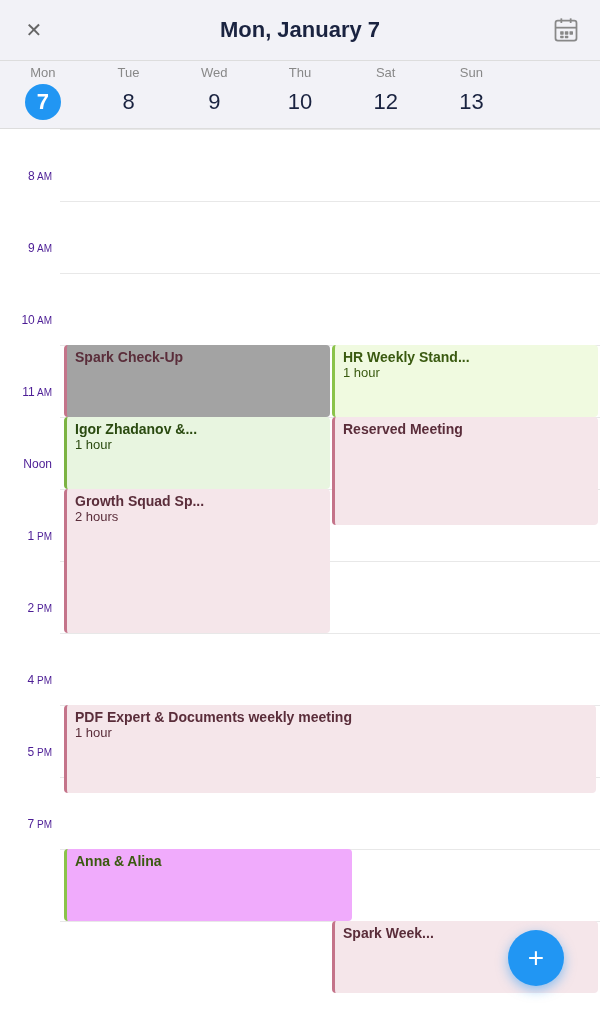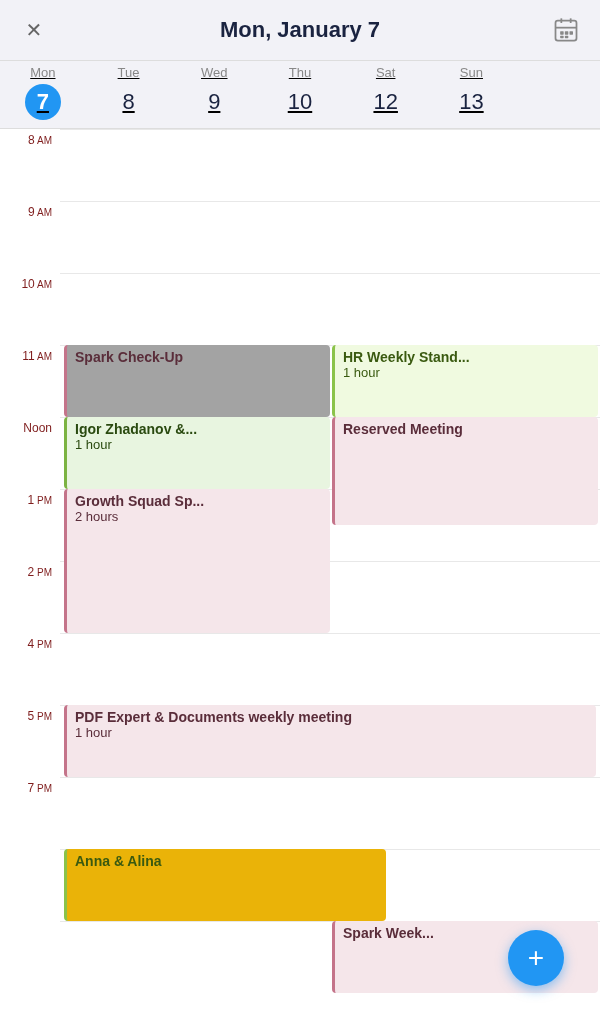--- a/index.html
+++ b/index.html
@@ -50,21 +50,20 @@
       grid-template-columns: repeat(7, 1fr);
       background: #f2f2f7;
       border-bottom: 1px solid #ddd;
       padding: 4px 0 8px 0;
     }
     .week-day {
       display: flex;
       flex-direction: column;
       align-items: center;
       gap: 4px;
-      text-decoration: underline;
     }
     .week-day-label {
       font-size: 13px;
       color: #888;
       font-weight: 500;
     }
     .week-day-num {
       font-size: 22px;
       font-weight: 400;
       color: #1a2340;
@@ -97,22 +96,23 @@
     .time-slot {
       height: 72px;
       display: flex;
       align-items: flex-start;
       padding-top: 4px;
       padding-right: 8px;
       justify-content: flex-end;
     }
     .time-label {
       font-size: 12px;
-      color: #7f1d1d;
+      color: #4c1d95;
       white-space: nowrap;
+      margin-top: 36px;
     }
     .time-label .am-pm {
       font-size: 10px;
     }
     .hour-line {
       position: absolute;
       left: 0;
       right: 0;
       border-top: 1px solid #e8e8e8;
     }
@@ -270,25 +270,25 @@
           <div class="event-title">Igor Zhadanov &amp;...</div>
           <div class="event-duration">1 hour</div>
         </div>
         <div class="event-block" style="top: 288px; height: 108px; background: rgb(245, 230, 234); border-left: 3px solid rgb(196, 116, 138); color: rgb(90, 45, 58); left: 272px; width: 266px;">
           <div class="event-title">Reserved Meeting</div>
         </div>
         <div class="event-block" style="top: 360px; height: 144px; background: rgb(245, 230, 234); border-left: 3px solid rgb(196, 116, 138); color: rgb(90, 45, 58); left: 4px; width: 266px;">
           <div class="event-title">Growth Squad Sp...</div>
           <div class="event-duration">2 hours</div>
         </div>
-        <div class="event-block" style="top: 576px; height: 72px; background: rgb(245, 230, 234); border-left: 3px solid rgb(196, 116, 138); color: rgb(90, 45, 58); left: 4px; width: 532px;">
+        <div class="event-block" style="top: 576px; height: 88px; background: rgb(245, 230, 234); border-left: 3px solid rgb(196, 116, 138); color: rgb(90, 45, 58); left: 4px; width: 532px;">
           <div class="event-title">PDF Expert &amp; Documents weekly meeting</div>
           <div class="event-duration">1 hour</div>
         </div>
-        <div class="event-block" style="top: 720px; height: 72px; background: #eab308; border-left: 3px solid rgb(139, 195, 74); color: rgb(58, 90, 16); left: 4px; width: 322px;">
+        <div class="event-block" style="top: 720px; height: 72px; background: #f0abfc; border-left: 3px solid rgb(139, 195, 74); color: rgb(58, 90, 16); left: 4px; width: 288px;">
           <div class="event-title">Anna &amp; Alina</div>
         </div>
         <div class="event-block" style="top: 792px; height: 72px; background: rgb(245, 230, 234); border-left: 3px solid rgb(196, 116, 138); color: rgb(90, 45, 58); left: 272px; width: 266px;">
           <div class="event-title">Spark Week...</div>
         </div>
       </div>
   </div>
 </div>
 
 <div class="fab">

